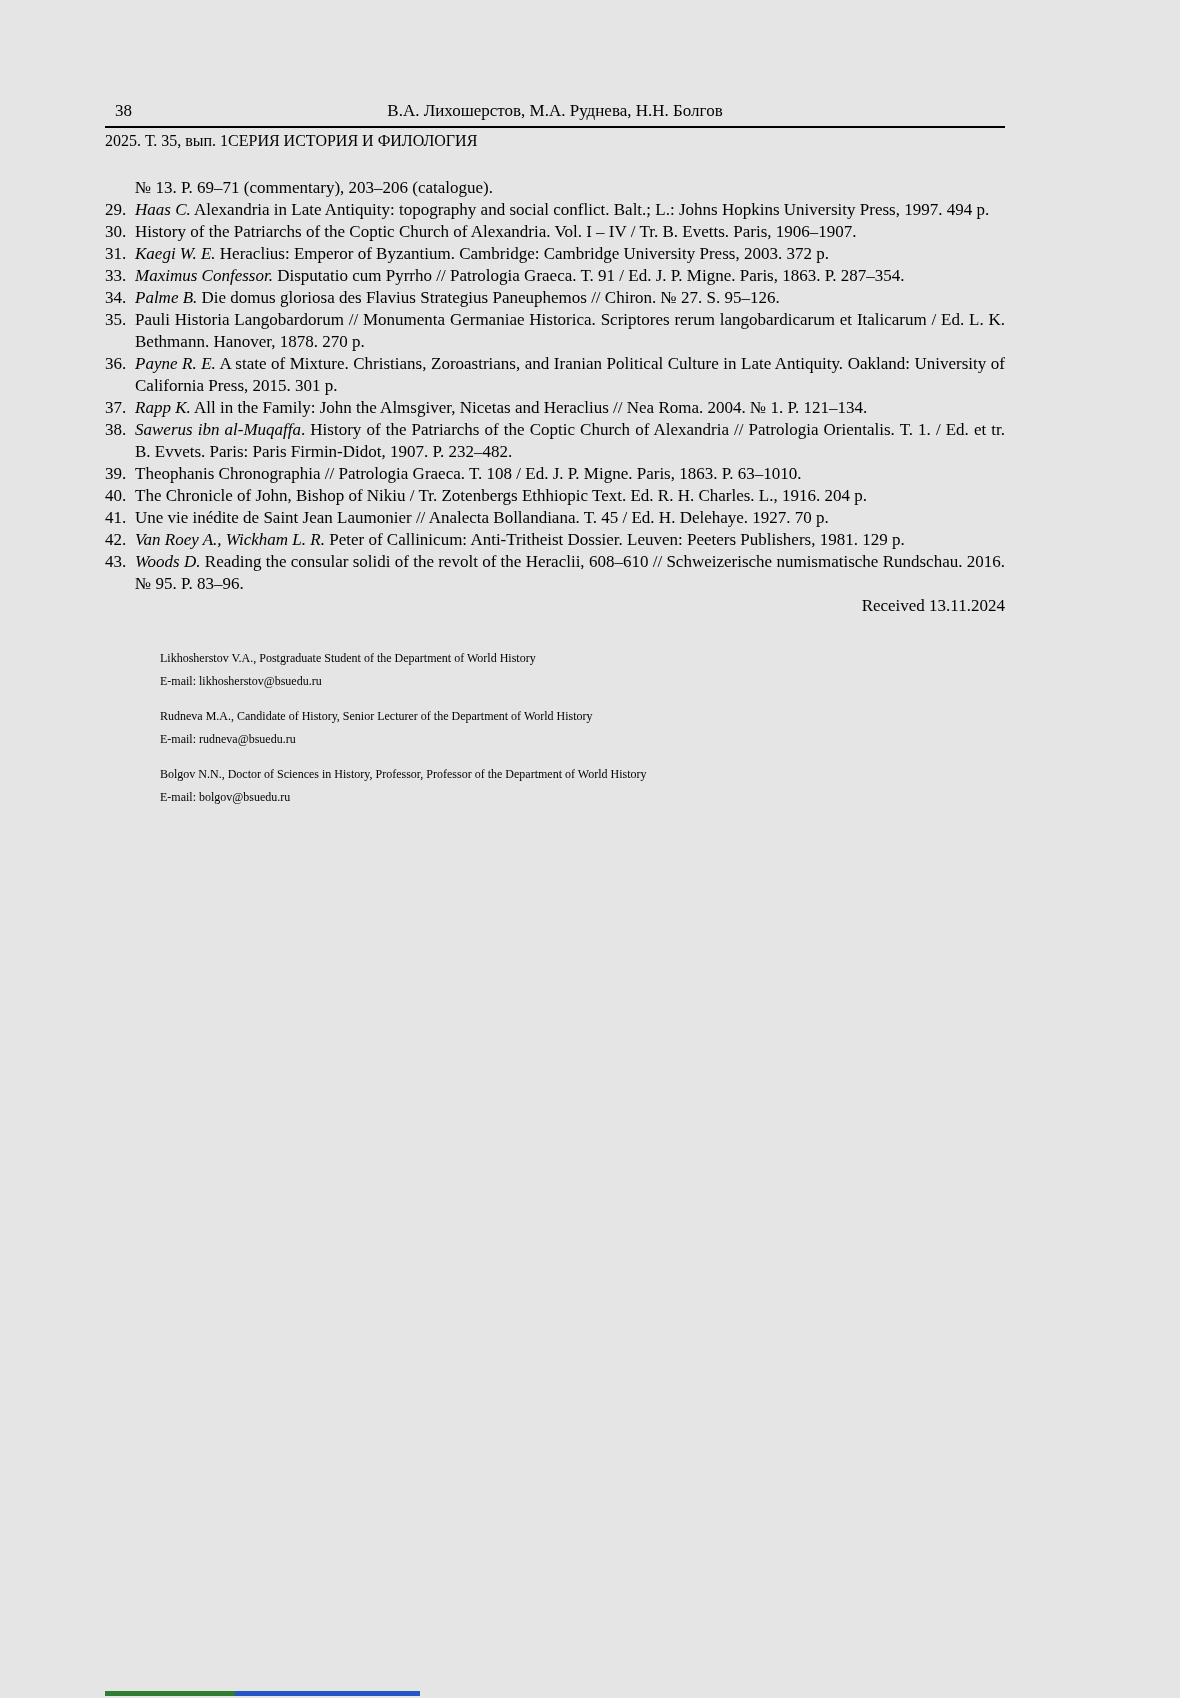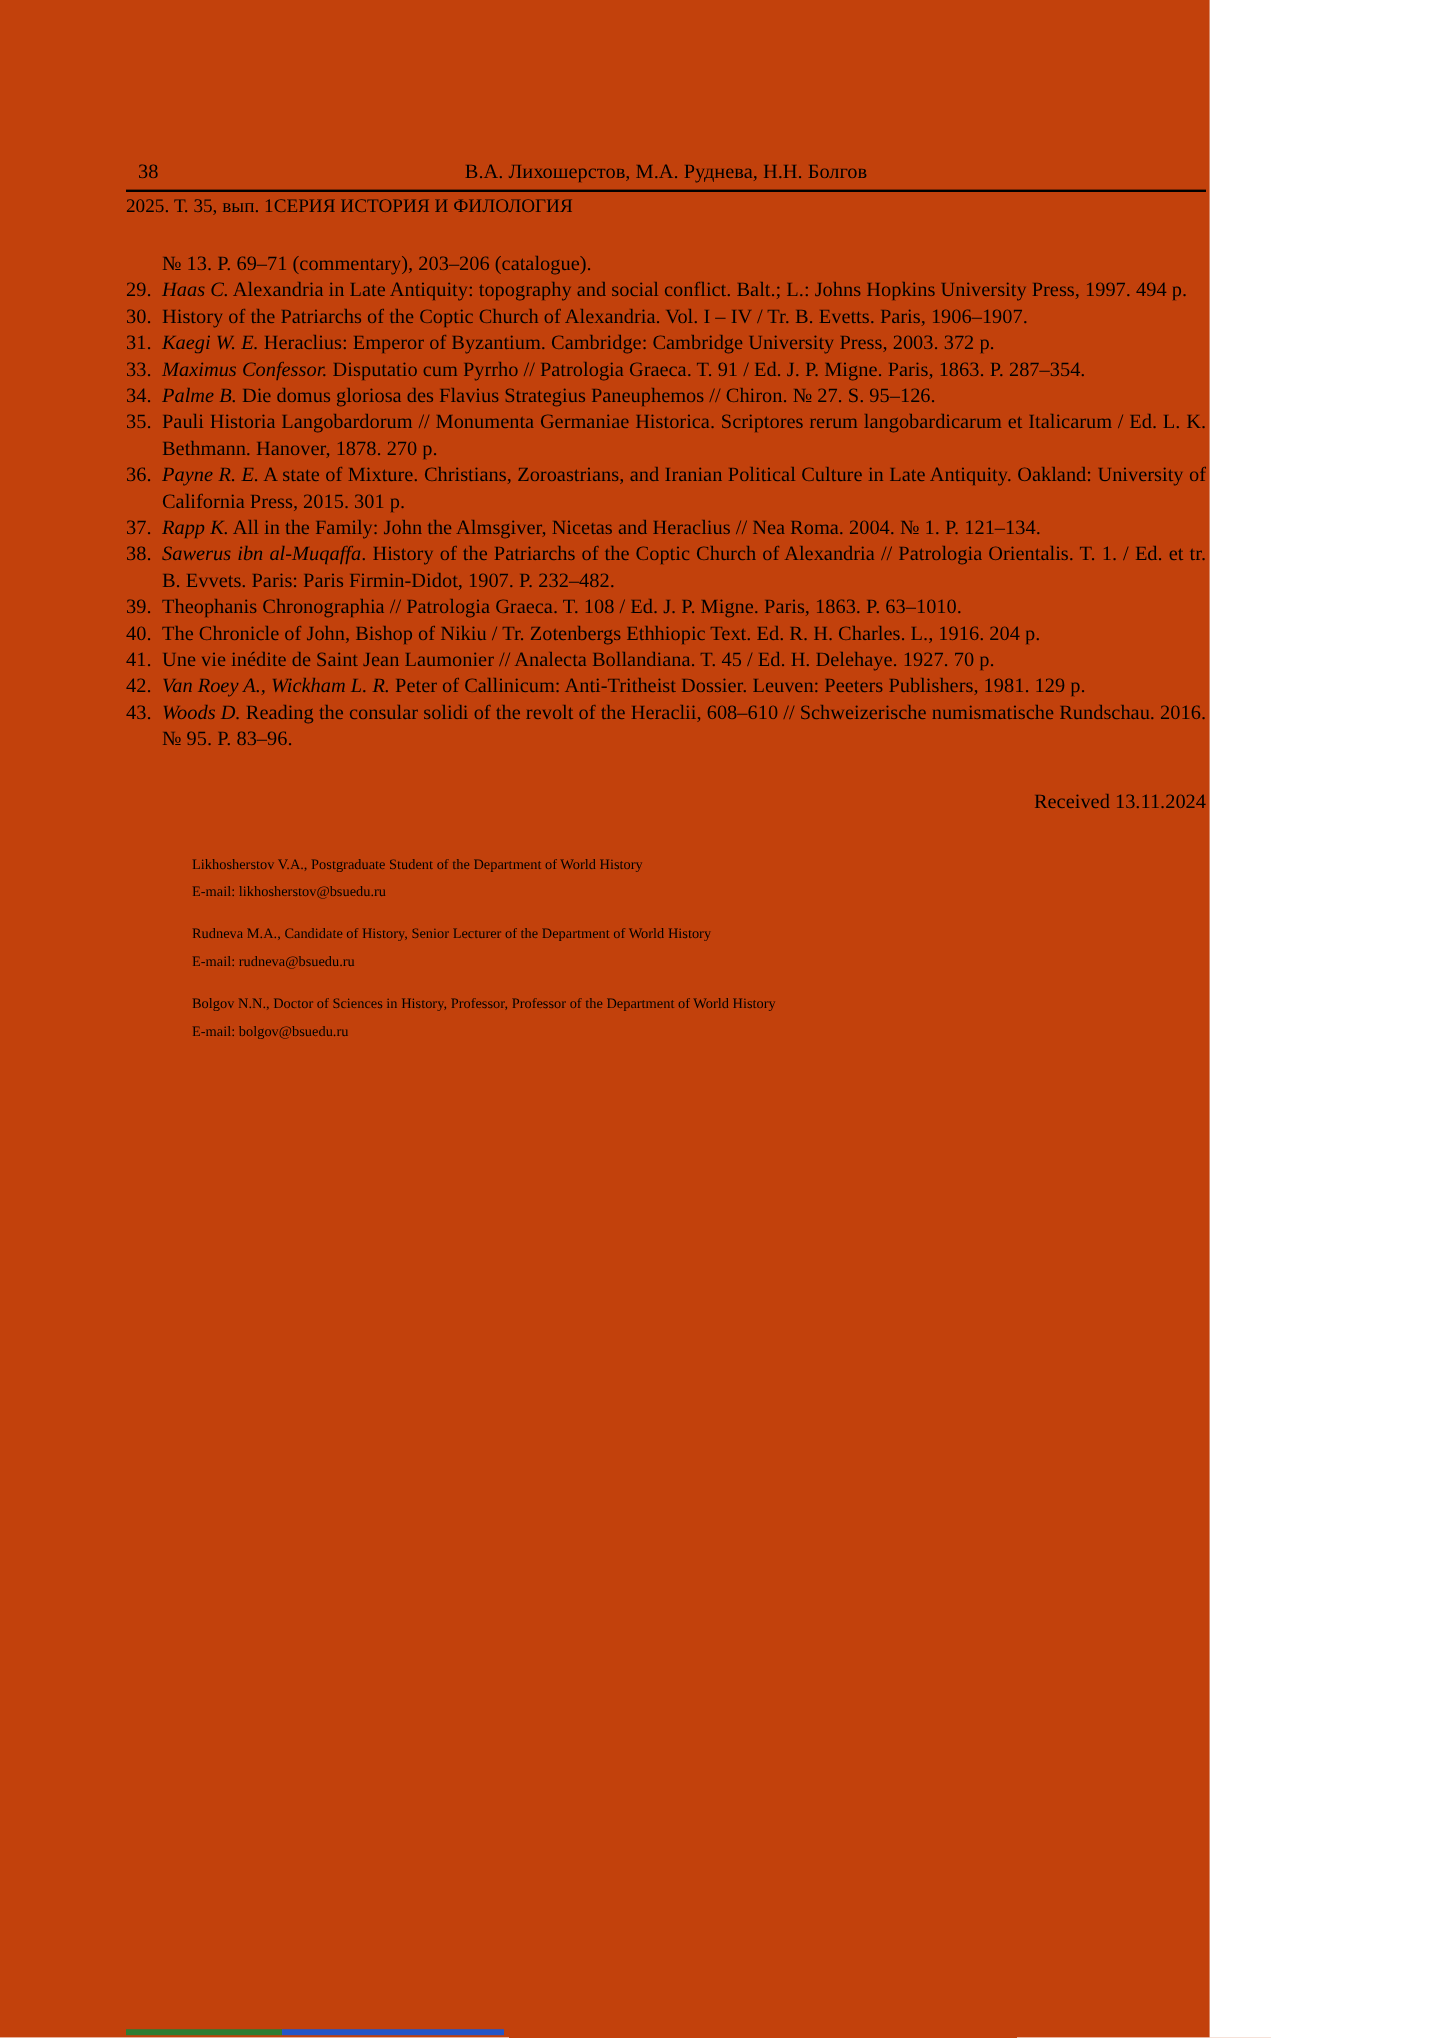--- a/index.html
+++ b/index.html
@@ -1,42 +1,42 @@
 <!DOCTYPE html>
 <html><head>
 <meta charset="utf-8">
 <style>
   * { margin: 0; padding: 0; box-sizing: border-box; }
   html, body { background: #ffffff; }
   .page {
     position: relative;
-    width: 1008px;
+    width: 1180px;
     height: 1698px;
-    background: #c2410c;
+    background: #e5e5e5;
     font-family: "Liberation Serif", "DejaVu Serif", serif;
     color: #000000;
     overflow: hidden;
   }
   .content {
     position: absolute;
     left: 105px;
     top: 100px;
     width: 900px;
   }
   .header-row {
     position: relative;
     font-size: 17px;
     line-height: 22px;
   }
   .page-number {
     position: absolute;
     left: 10px;
     top: 0;
   }
-  .running-title { text-align: center; margin-top: 32px; }
+  .running-title { text-align: center; }
   .header-rule {
     border: none;
     border-top: 2px solid #000;
     margin-top: 4px;
   }
   .issue-row {
     display: flex;
     justify-content: flex-start;
     font-size: 16px;
     line-height: 21px;
@@ -48,21 +48,20 @@
     line-height: 22px;
   }
   .ref {
     padding-left: 30px;
     text-indent: -30px;
     text-align: justify;
   }
   .ref-num { display: inline-block; width: 30px; text-indent: 0; }
   .ref-author { font-style: italic; }
   .received {
-    margin-top: 30px;
     text-align: right;
     font-size: 17px;
     line-height: 22px;
   }
   .authors {
     margin-top: 30px;
     padding-left: 55px;
     font-size: 12px;
     line-height: 23px;
   }

